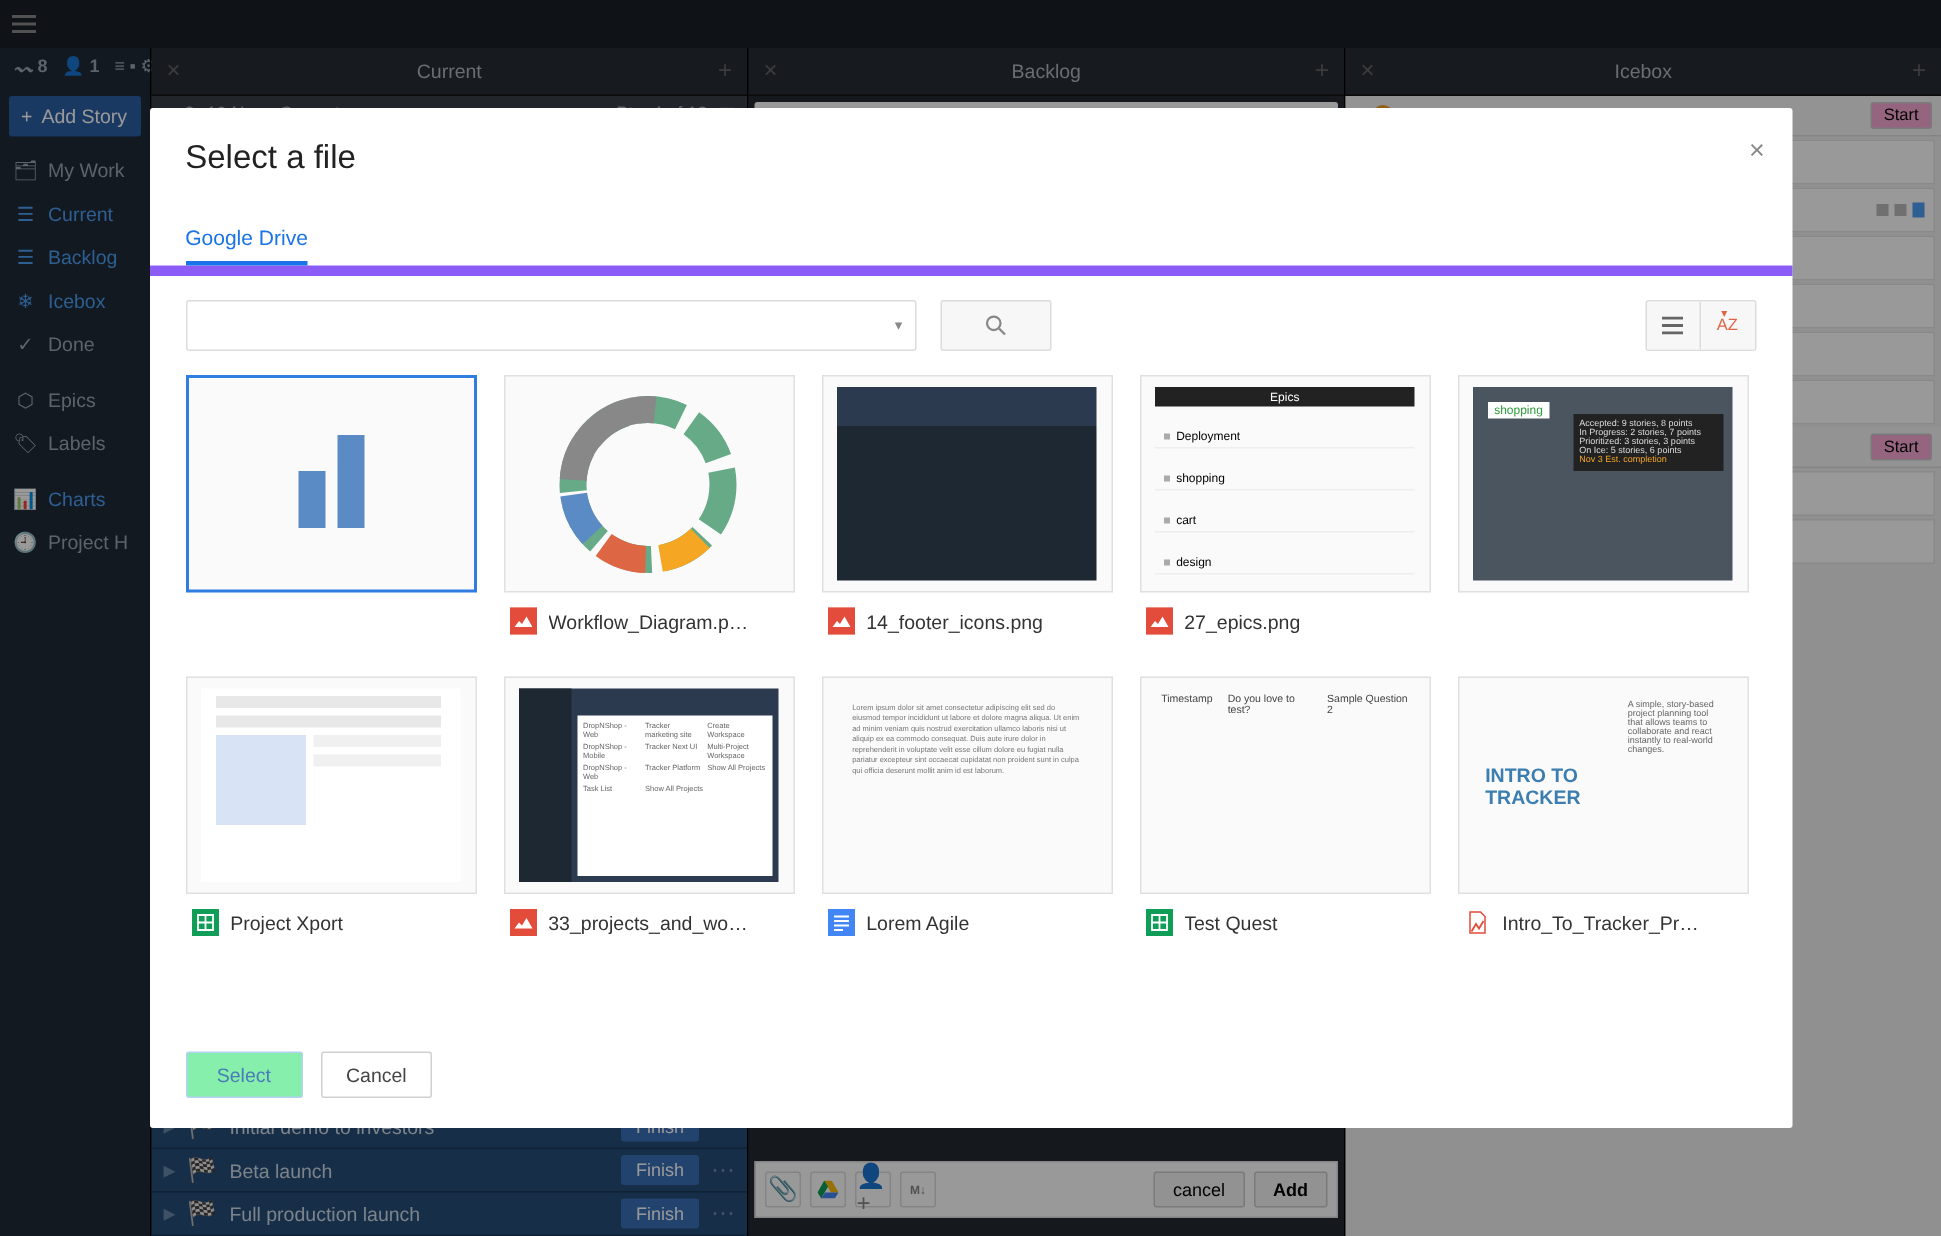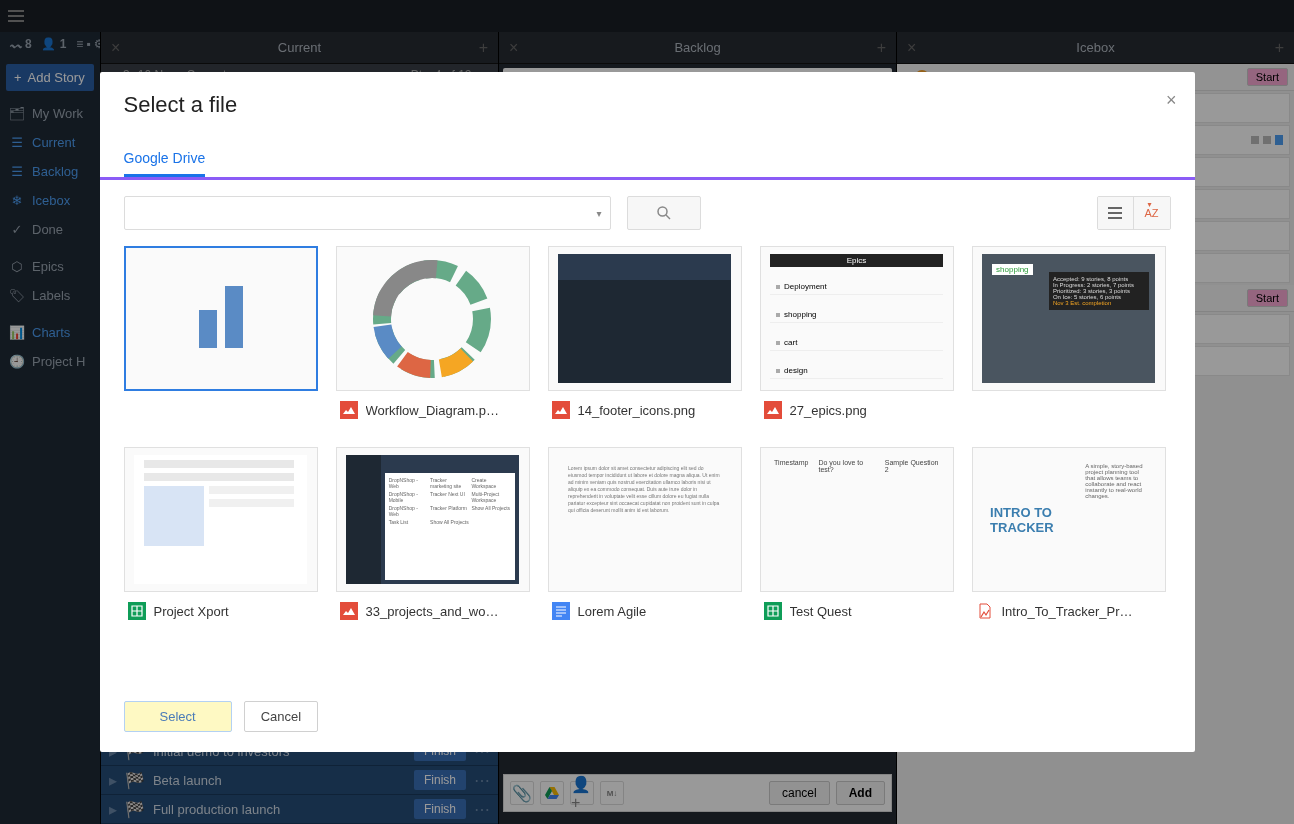--- a/index.html
+++ b/index.html
@@ -54,42 +54,42 @@
 .attach-bar .ic { width: 24px; height: 24px; border: 1px solid #ddd; border-radius: 2px; display: flex; align-items: center; justify-content: center; color: #888; cursor: pointer; }
 .attach-bar .sp { flex: 1; }
 .attach-bar .btn { padding: 4px 12px; border: 1px solid #ccc; border-radius: 2px; font-size: 12px; cursor: pointer; background: #f3f3f3; }
 
 
 .overlay { position: absolute; inset: 0; background: rgba(0,0,0,0.4); display: flex; align-items: center; justify-content: center; }
 .modal { width: 1095px; height: 680px; background: #fff; border-radius: 2px; display: flex; flex-direction: column; position: relative; }
 .modal-header { padding: 20px 24px 0; position: relative; }
 .modal-title { font-size: 22px; font-weight: 500; color: #222; }
 .modal-close { position: absolute; right: 18px; top: 18px; font-size: 18px; color: #888; cursor: pointer; }
-.modal-tabs { padding: 0 24px; margin-top: 24px; border-bottom: 3px solid #8b5cf6; }
+.modal-tabs { padding: 0 24px; margin-top: 24px; border-bottom: 7px solid #8b5cf6; }
 .modal-tab { display: inline-block; padding: 8px 0; font-size: 14px; color: #1a73e8; border-bottom: 3px solid #1a73e8; font-weight: 500; cursor: pointer; }
 
 .modal-toolbar { padding: 16px 24px; display: flex; align-items: center; gap: 16px; }
 .search-combo { width: 487px; height: 34px; border: 1px solid #dcdcdc; border-radius: 2px; background: #fff; display: flex; align-items: center; position: relative; }
 .search-combo .caret { position: absolute; right: 8px; color: #888; font-size: 10px; }
 .search-btn { width: 74px; height: 34px; border: 1px solid #dcdcdc; border-radius: 2px; background: #f7f7f7; display: flex; align-items: center; justify-content: center; cursor: pointer; color: #666; }
 .view-toggle { margin-left: auto; display: flex; border: 1px solid #dcdcdc; border-radius: 2px; overflow: hidden; }
 .view-toggle .vt { width: 36px; height: 32px; display: flex; align-items: center; justify-content: center; cursor: pointer; background: #f7f7f7; color: #666; border-right: 1px solid #dcdcdc; }
 .view-toggle .vt:last-child { border-right: none; }
 
 .files-grid { padding: 0 24px; display: grid; grid-template-columns: repeat(5, 194px); gap: 18px 18px; overflow-y: auto; flex: 1; align-content: start; }
 .file-card { cursor: pointer; }
 .file-card.selected .thumb { border: 2px solid #2f7de1; }
 .thumb { width: 194px; height: 145px; border: 1px solid #e0e0e0; background: #fafafa; display: flex; align-items: center; justify-content: center; overflow: hidden; position: relative; }
 .thumb .ph { width: 90%; height: 90%; }
 .file-label { display: flex; align-items: center; gap: 8px; padding: 10px 4px; font-size: 13px; color: #333; }
 .file-label .fic { width: 18px; height: 18px; display: inline-flex; align-items: center; justify-content: center; flex-shrink: 0; }
 .file-label .fname { overflow: hidden; text-overflow: ellipsis; white-space: nowrap; }
 
 .modal-actions { padding: 20px 24px; display: flex; gap: 12px; border-top: 0; }
-.btn-select { padding: 7px 35px; background: #fef9c3; color: #4a7bb8; border: 1px solid #b3d1f3; border-radius: 2px; font-size: 13px; cursor: pointer; }
+.btn-select { padding: 7px 20px; background: #86efac; color: #4a7bb8; border: 1px solid #b3d1f3; border-radius: 2px; font-size: 13px; cursor: pointer; }
 .btn-cancel { padding: 7px 16px; background: #fff; border: 1px solid #d0d0d0; border-radius: 2px; font-size: 13px; cursor: pointer; color: #444; }
 
 
 .ic-image { background: #e34c3a; }
 .ic-sheet { background: #0f9d58; }
 .ic-doc { background: #4285f4; }
 .fic svg { display: block; }
 
 
 .ph-chart { display:flex; flex-direction:column; align-items:center; justify-content:center; font-size:6px; color:#666; }

